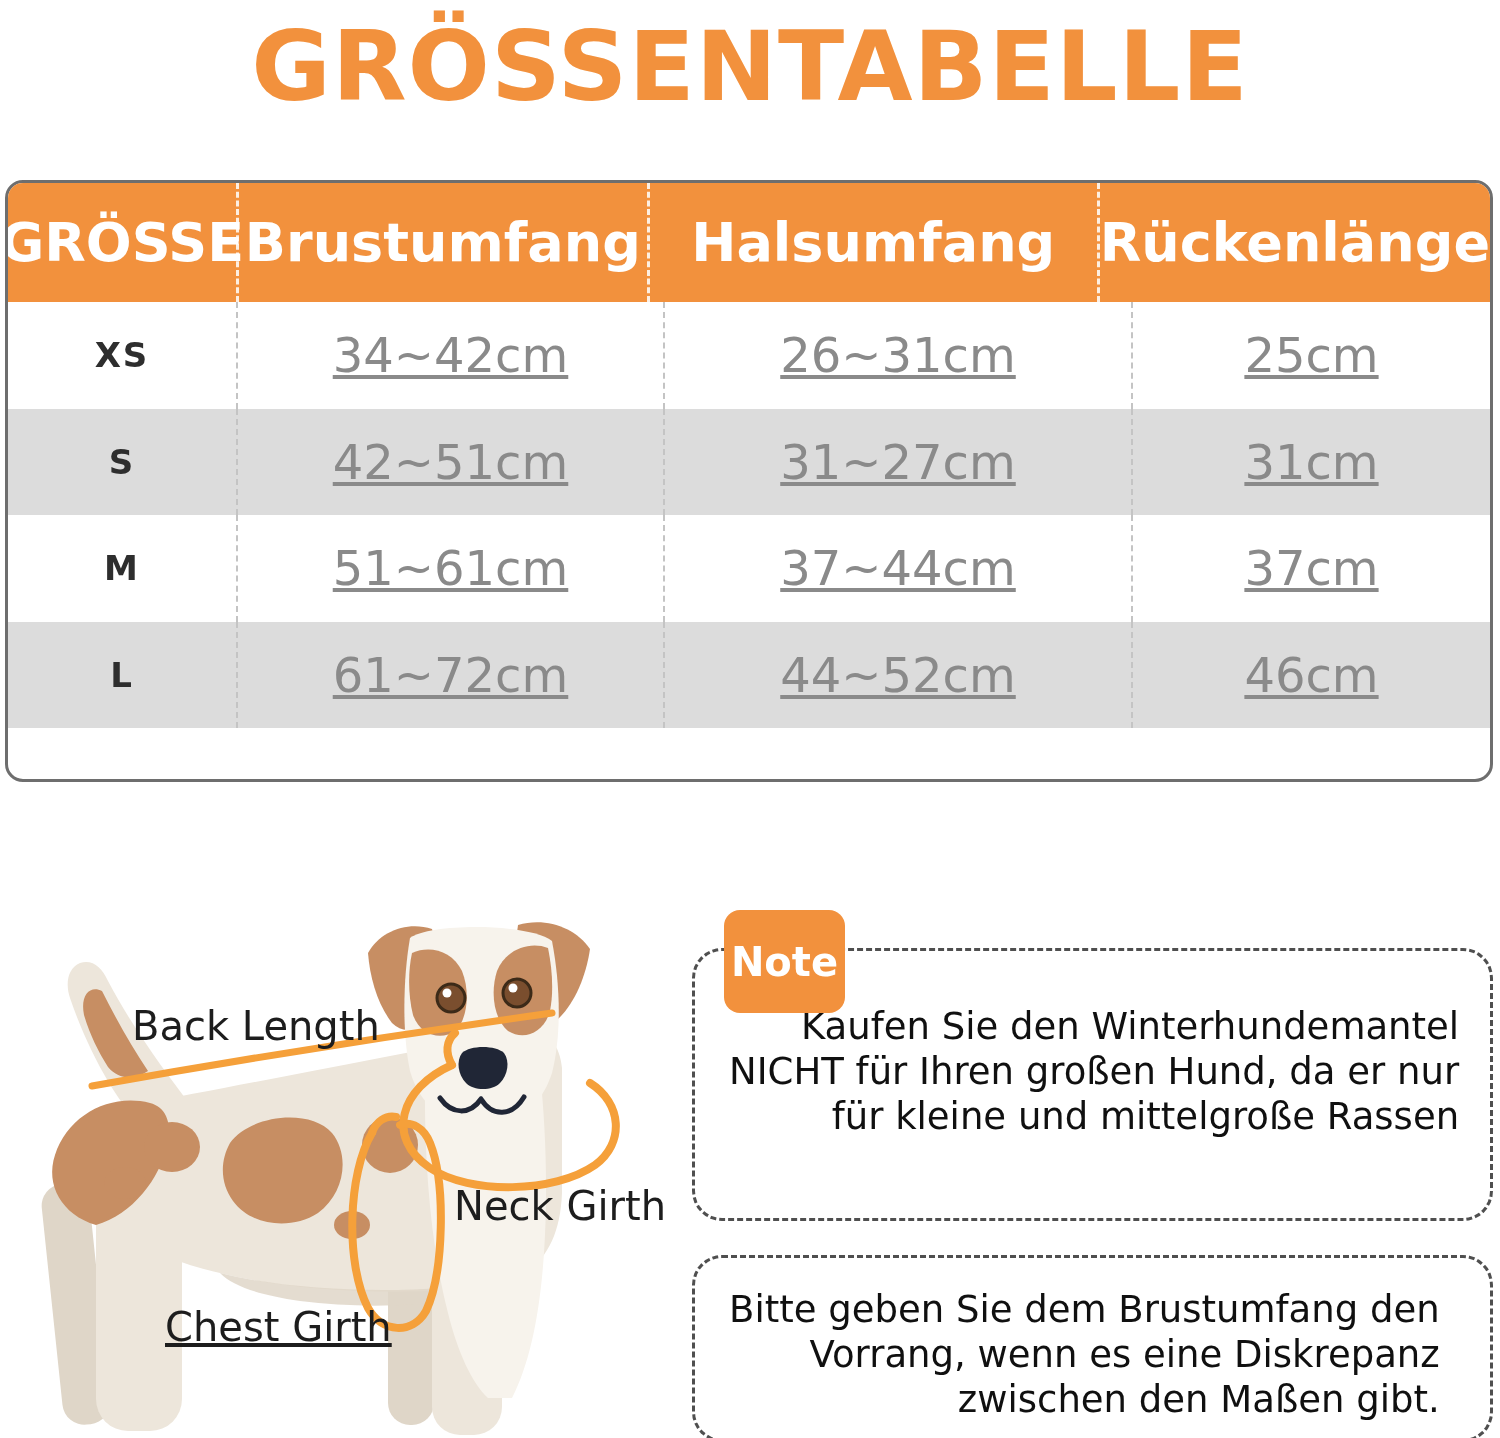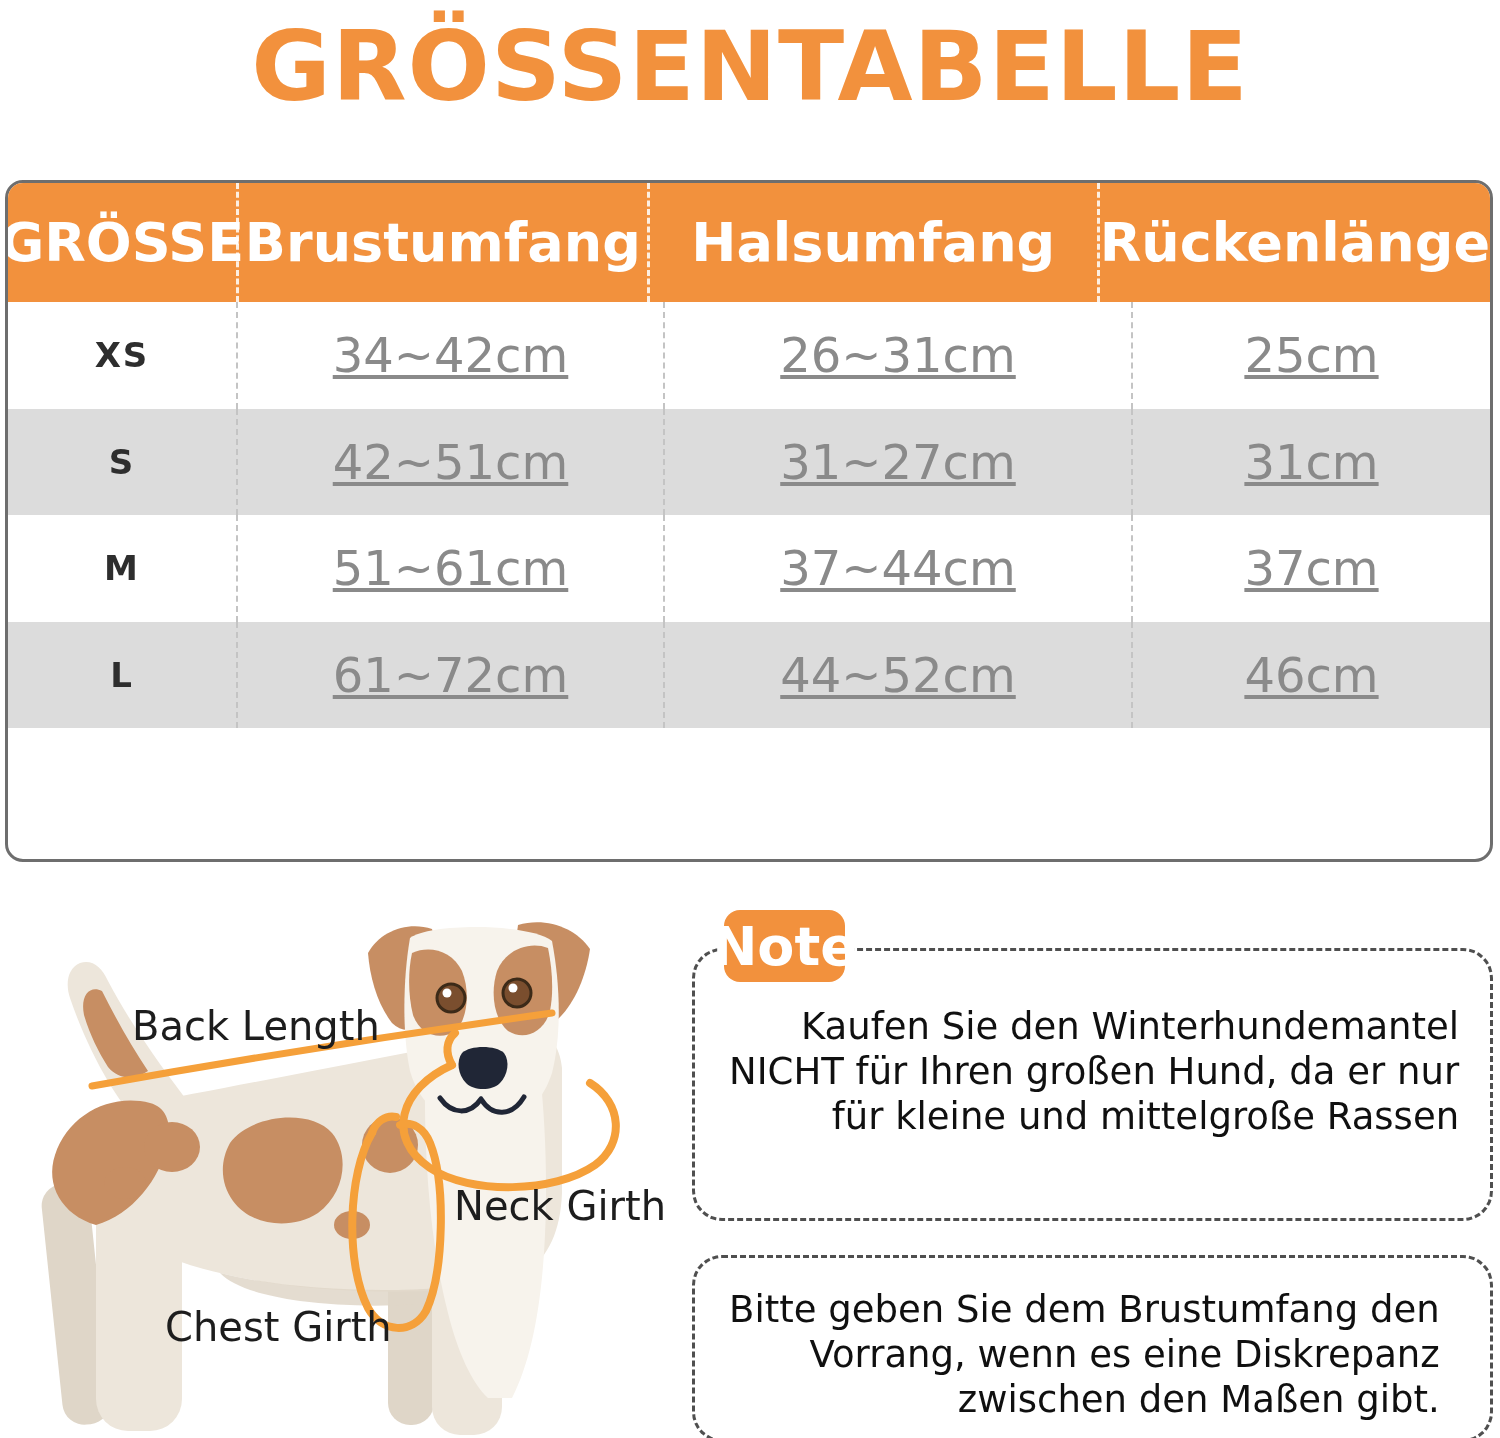--- a/index.html
+++ b/index.html
@@ -9,21 +9,21 @@
     font-family:"DejaVu Sans","Liberation Sans",sans-serif;
   }
   
   .title{
     position:absolute;top:-6px;left:0;width:100%;
     text-align:center;font-size:97px;font-weight:bold;
     letter-spacing:1px;color:#F2913D;line-height:130px;
   }
   
   .size-table{
-    position:absolute;left:5px;top:172px;width:1488px;height:682px;
+    position:absolute;left:5px;top:172px;width:1488px;height:602px;
     box-sizing:border-box;border:3px solid #6E6E6E;border-radius:18px;
     overflow:hidden;display:flex;flex-direction:column;
   }
   .trow{display:flex;width:100%;}
   .thead{height:119px;background:#F2913D;}
   .tbody-row{height:106.6px;background:#ffffff;}
   .tbody-row.stripe{background:#DCDCDC;}
   .cell{
     display:flex;align-items:center;justify-content:center;
     box-sizing:border-box;height:100%;
@@ -35,27 +35,27 @@
   .size-cell{font-size:34px;font-weight:bold;color:#2E2E2E;letter-spacing:2px;}
   .val-cell{font-size:48px;color:#8A8A8A;}
   
   .dog-svg{position:absolute;left:0px;top:885px;width:700px;height:553px;}
   .diagram-label{
     position:absolute;font-size:40px;color:#1D1D1D;font-weight:500;
     white-space:nowrap;
   }
   .lbl-back{left:132px;top:995px;}
   .lbl-neck{left:454px;top:1175px;}
-  .lbl-chest{left:165px;top:1296px;}
+  .lbl-chest{left:165px;top:1296px;text-decoration:underline;}
   
   .note-badge{
-    position:absolute;left:724px;top:902px;width:121px;height:72px;
+    position:absolute;left:724px;top:902px;width:121px;height:103px;
     background:#F2913D;border-radius:16px;z-index:2;
     display:flex;align-items:center;justify-content:center;
-    color:#ffffff;font-size:54px;font-weight:bold;
+    color:#ffffff;font-size:40px;font-weight:bold;
   }
   .note-box{
     position:absolute;box-sizing:border-box;z-index:1;
     border:3px dashed #4F4F4F;border-radius:30px;background:#ffffff;
   }
   .note-box-1{left:692px;top:940px;width:801px;height:273px;}
   .note-box-2{left:692px;top:1247px;width:801px;height:187px;}
   .note-text{position:absolute;left:34px;color:#101010;text-align:right;}
   .note-box-1 .note-text{top:53px;}
   .note-box-2 .note-text{top:29px;}

